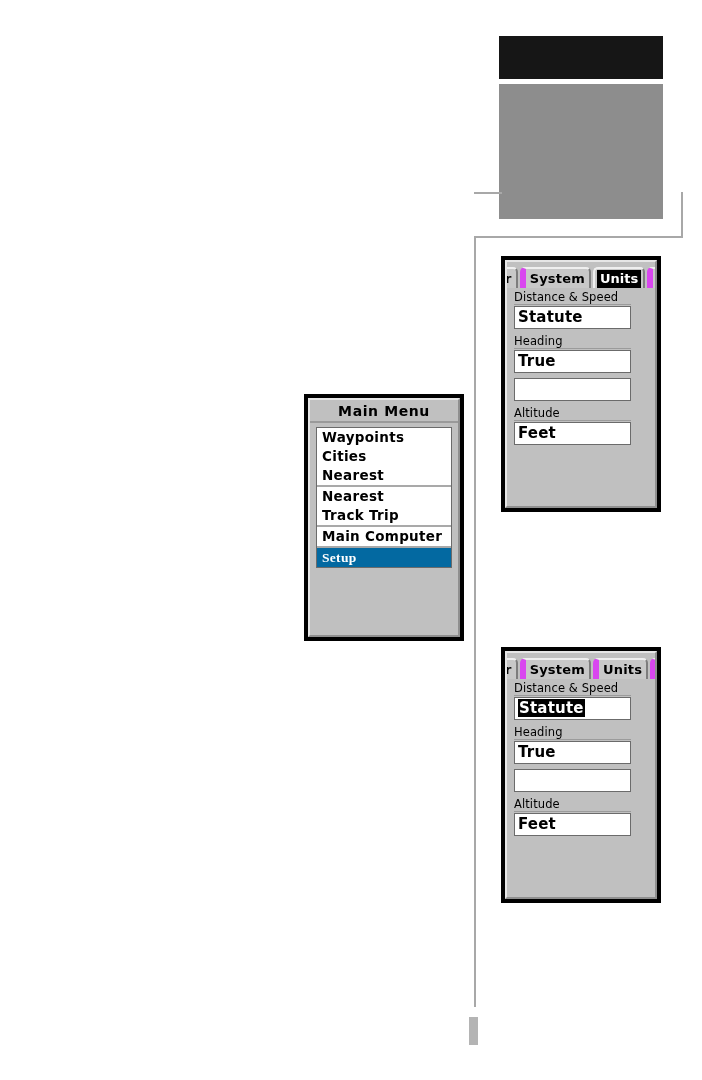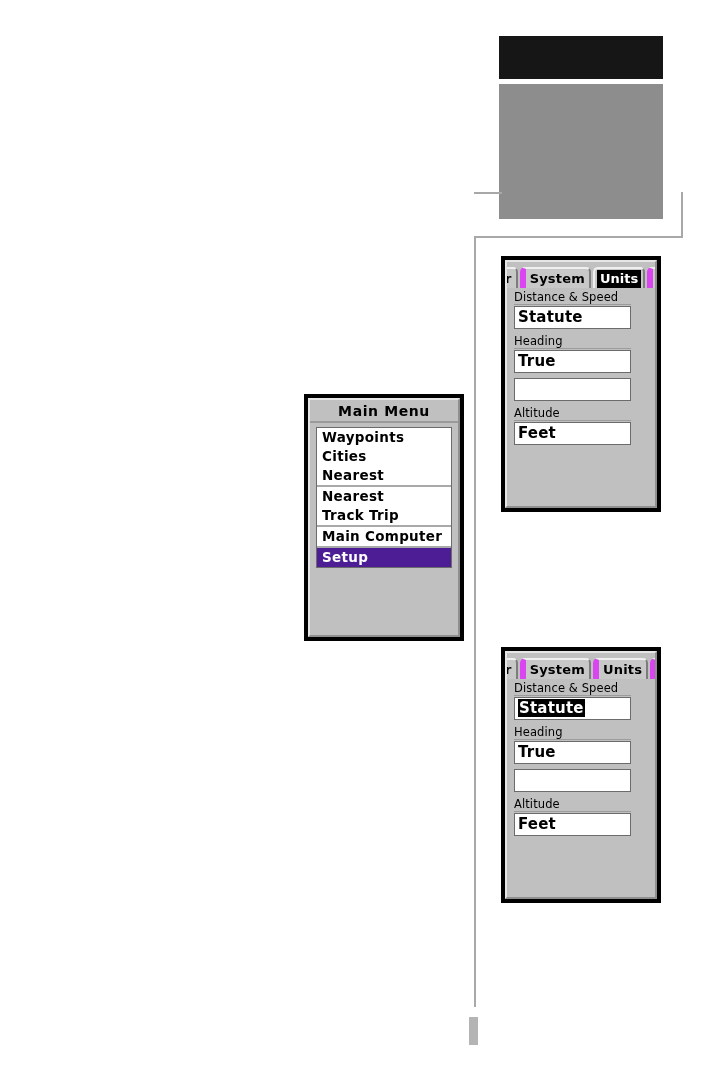--- a/index.html
+++ b/index.html
@@ -93,22 +93,23 @@
     font-size: 13.5px;
     font-weight: bold;
     color: #000;
     padding: 0 5px;
     height: 19px;
     line-height: 19px;
     letter-spacing: 0.3px;
     white-space: nowrap;
   }
   .mm-item.selected {
-    background: #4c1d95;
+    background: #0369a1;
     color: #ffffff;
+    font-family: Liberation Serif, serif;
   }
 
   
   .units-device {
     left: 501px;
     width: 160px;
     height: 256px;
   }
   #units-device-1 { top: 256px; }
   #units-device-2 { top: 647px; }

